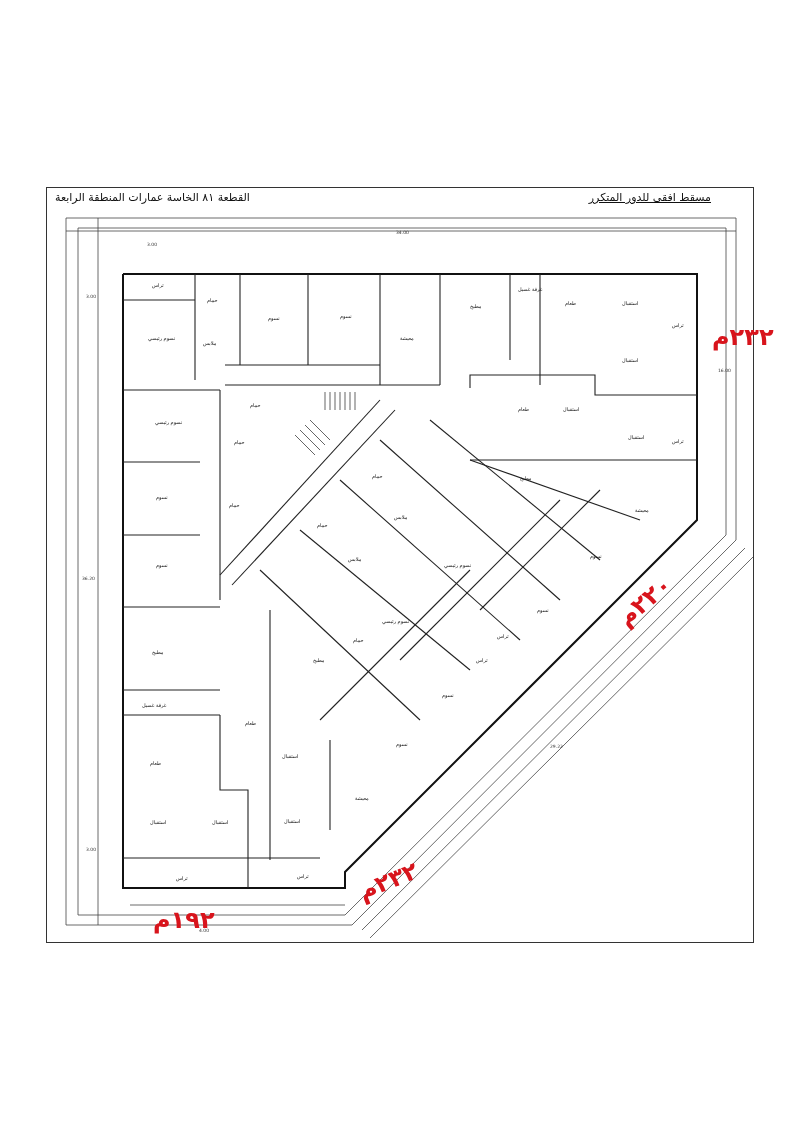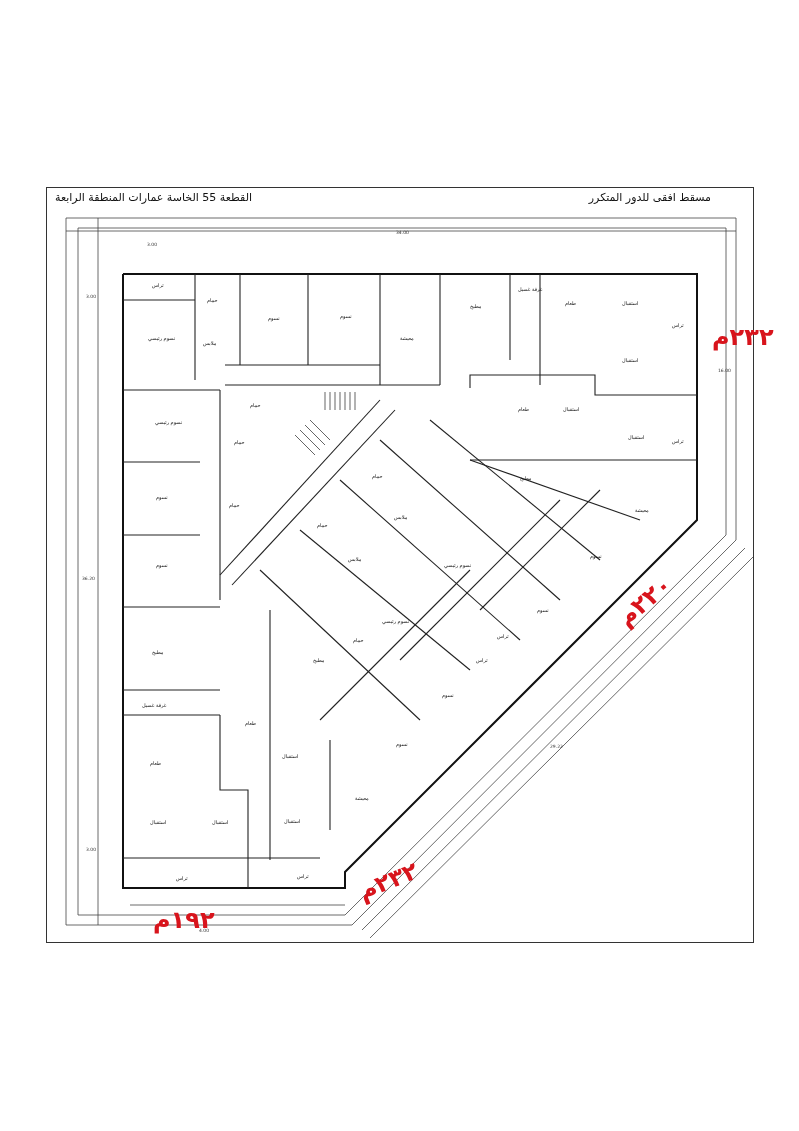--- a/index.html
+++ b/index.html
@@ -1,30 +1,30 @@
 <!DOCTYPE html>
 <html><head>
 <meta charset="utf-8">
 <style>
   html,body{margin:0;padding:0;background:#ffffff;}
   body{width:799px;height:1131px;position:relative;overflow:hidden;font-family:"DejaVu Sans",sans-serif;}
   #sheet{position:absolute;left:46px;top:187px;width:708px;height:756px;border:1px solid #333;box-sizing:border-box;}
   #hdr-right{position:absolute;top:191px;left:55px;font-size:11px;color:#111;direction:rtl;}
-  #hdr-left{position:absolute;top:191px;right:88px;font-size:11px;color:#111;direction:rtl;}
+  #hdr-left{position:absolute;top:191px;right:88px;font-size:11px;color:#111;direction:rtl;text-decoration:underline;}
   svg#plan{position:absolute;left:0;top:0;}
   .lbl{font-family:"DejaVu Sans",sans-serif;font-size:5px;fill:#111;}
   .dim{font-family:"DejaVu Sans",sans-serif;font-size:4.5px;fill:#333;}
   .red{font-family:"DejaVu Sans",sans-serif;font-size:24px;font-weight:bold;fill:#d8141c;}
 </style>
 </head>
 <body>
 
 <div id="sheet"></div>
 <div id="hdr-left">مسقط افقى للدور المتكرر</div>
-<div id="hdr-right">القطعة 55  الخاسة عمارات  المنطقة الرابعة</div>
+<div id="hdr-right">القطعة ٨١  الخاسة عمارات  المنطقة الرابعة</div>
 
 <svg id="plan" width="799" height="1131" viewBox="0 0 799 1131">
 
   <g stroke="#444" stroke-width="0.8" fill="none">
     <polyline points="66,218 736,218 736,540 352,925 66,925 66,218"></polyline>
     <polyline points="78,228 726,228 726,535 345,915 78,915 78,228"></polyline>
     <line x1="66" y1="231" x2="736" y2="231"></line>
     <line x1="98" y1="218" x2="98" y2="925"></line>
     <line x1="130" y1="905" x2="345" y2="905"></line>
     <line x1="745" y1="548" x2="362" y2="930"></line>

